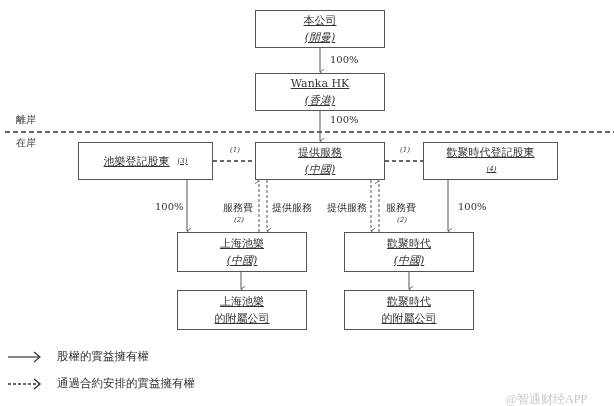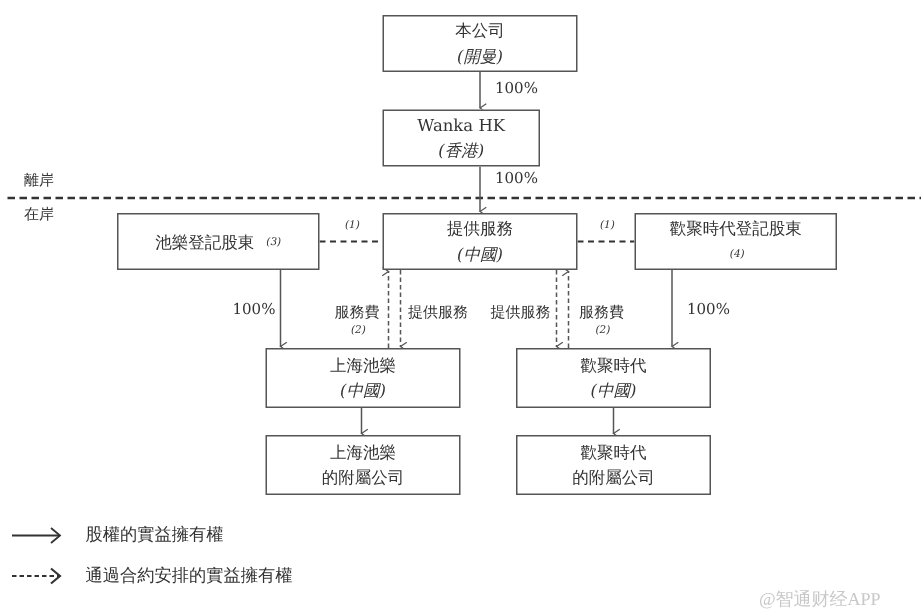--- a/index.html
+++ b/index.html
@@ -1,20 +1,20 @@
 <!DOCTYPE html>
 <html><head>
 <meta charset="utf-8">
 <style>
   html, body { margin: 0; padding: 0; background: #ffffff; }
   body { width: 614px; height: 406px; position: relative; overflow: hidden;
          font-family: "DejaVu Serif", "Liberation Serif", serif; color: #333; }
   .box { position: absolute; border: 1.3px solid #555; background: #fff;
          display: flex; flex-direction: column; align-items: center; justify-content: center;
-         box-sizing: border-box; font-size: 11px; line-height: 17px; text-align: right; }
+         box-sizing: border-box; font-size: 11px; line-height: 17px; text-align: right; text-decoration: underline; }
   .box .sub { font-style: italic; }
   .lbl { position: absolute; font-size: 10px; color: #333; white-space: nowrap; }
   .note { position: absolute; font-size: 7px; font-style: italic; color: #333; }
   .side { position: absolute; font-size: 10px; color: #333; }
   .legend-text { position: absolute; font-size: 11.5px; color: #333; white-space: nowrap; }
   .watermark { position: absolute; font-family: Liberation Serif, serif; font-size: 12px; color: #c8c8c8; margin-top: 14px; }
   svg.lines { position: absolute; left: 0; top: 0; }
   sup { font-size: 7px; font-style: italic; vertical-align: 5px; margin-left: 2px; }
 </style>
 </head>
@@ -56,21 +56,21 @@
 </svg>
 
 <div class="side" style="left:16px;top:113px;">離岸</div>
 <div class="side" style="left:16px;top:136px;">在岸</div>
 
 <div class="box" style="left:255px;top:10px;width:130px;height:38px;">
   <span>本公司</span>
   <span class="sub">(開曼)</span>
 </div>
 
-<div class="box" style="left:255px;top:73px;width:105px;height:38px;">
+<div class="box" style="left:255px;top:73px;width:130px;height:38px;">
   <span>Wanka HK</span>
   <span class="sub">(香港)</span>
 </div>
 
 <div class="box" style="left:78px;top:142px;width:135px;height:38px;flex-direction:row;">
   <span>池樂登記股東</span>
   <sup style="margin-left:8px;">(3)</sup>
 </div>
 
 <div class="box" style="left:255px;top:142px;width:130px;height:38px;">

